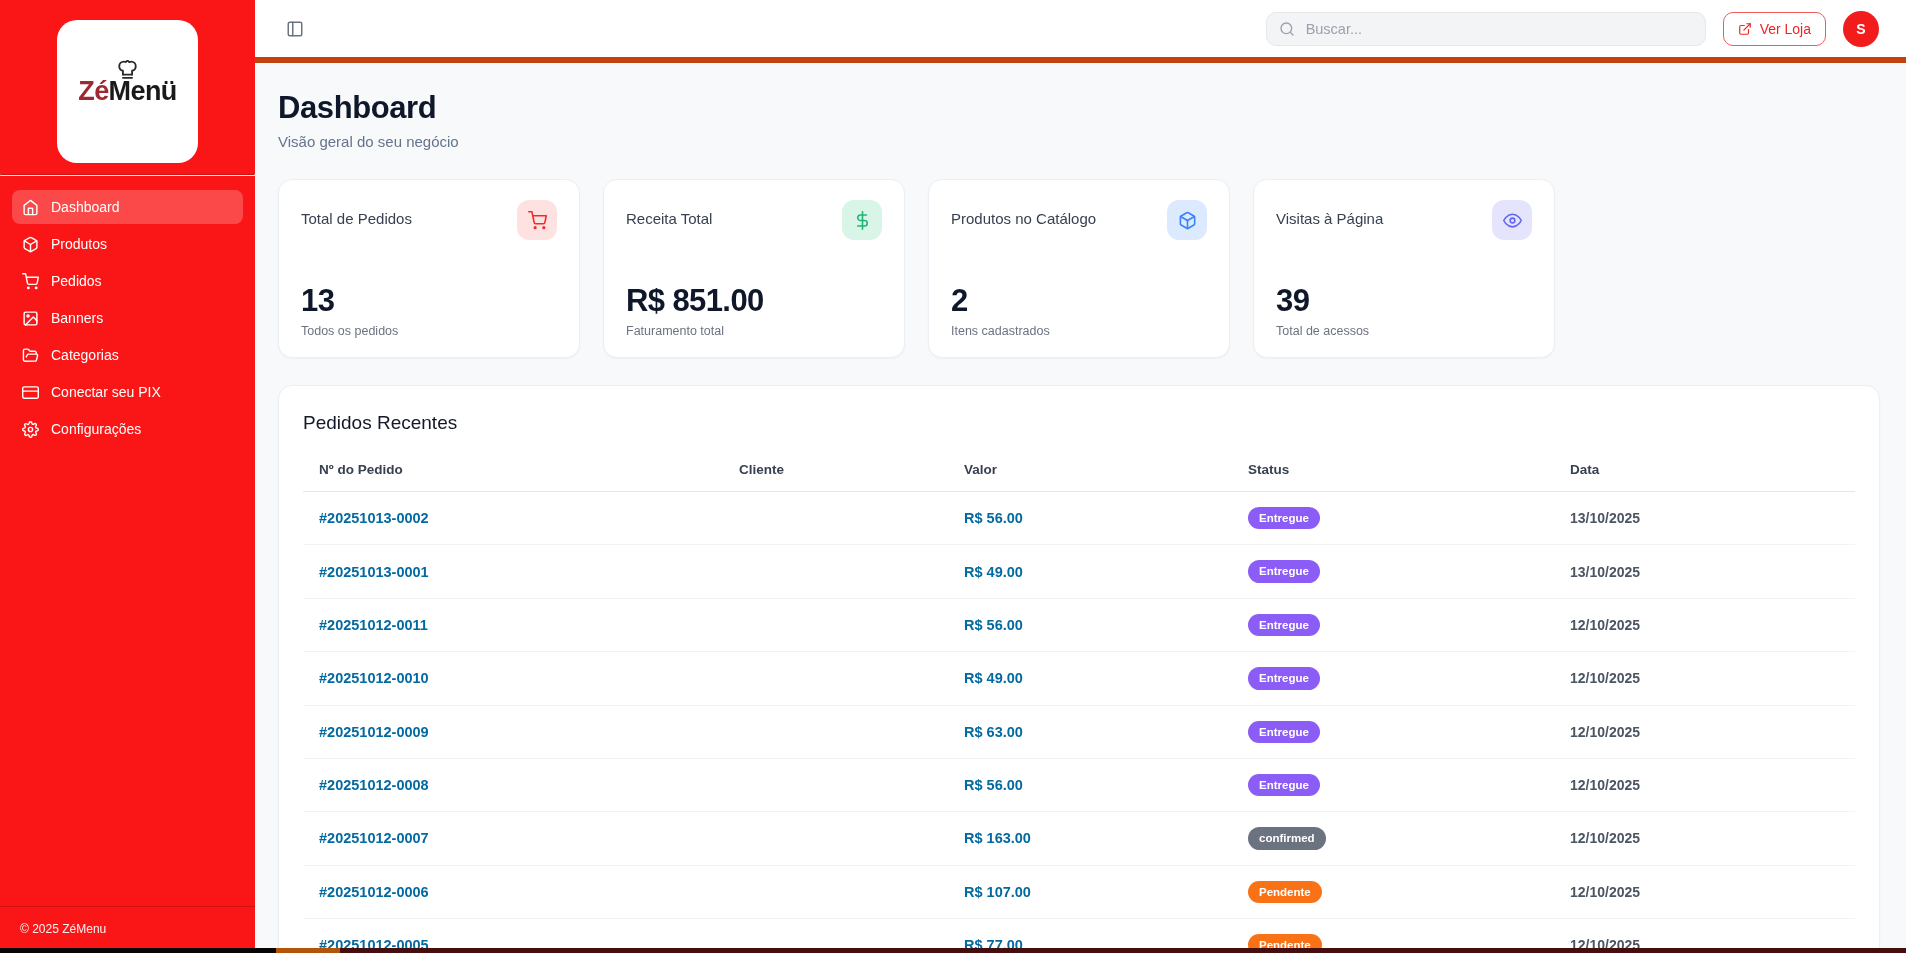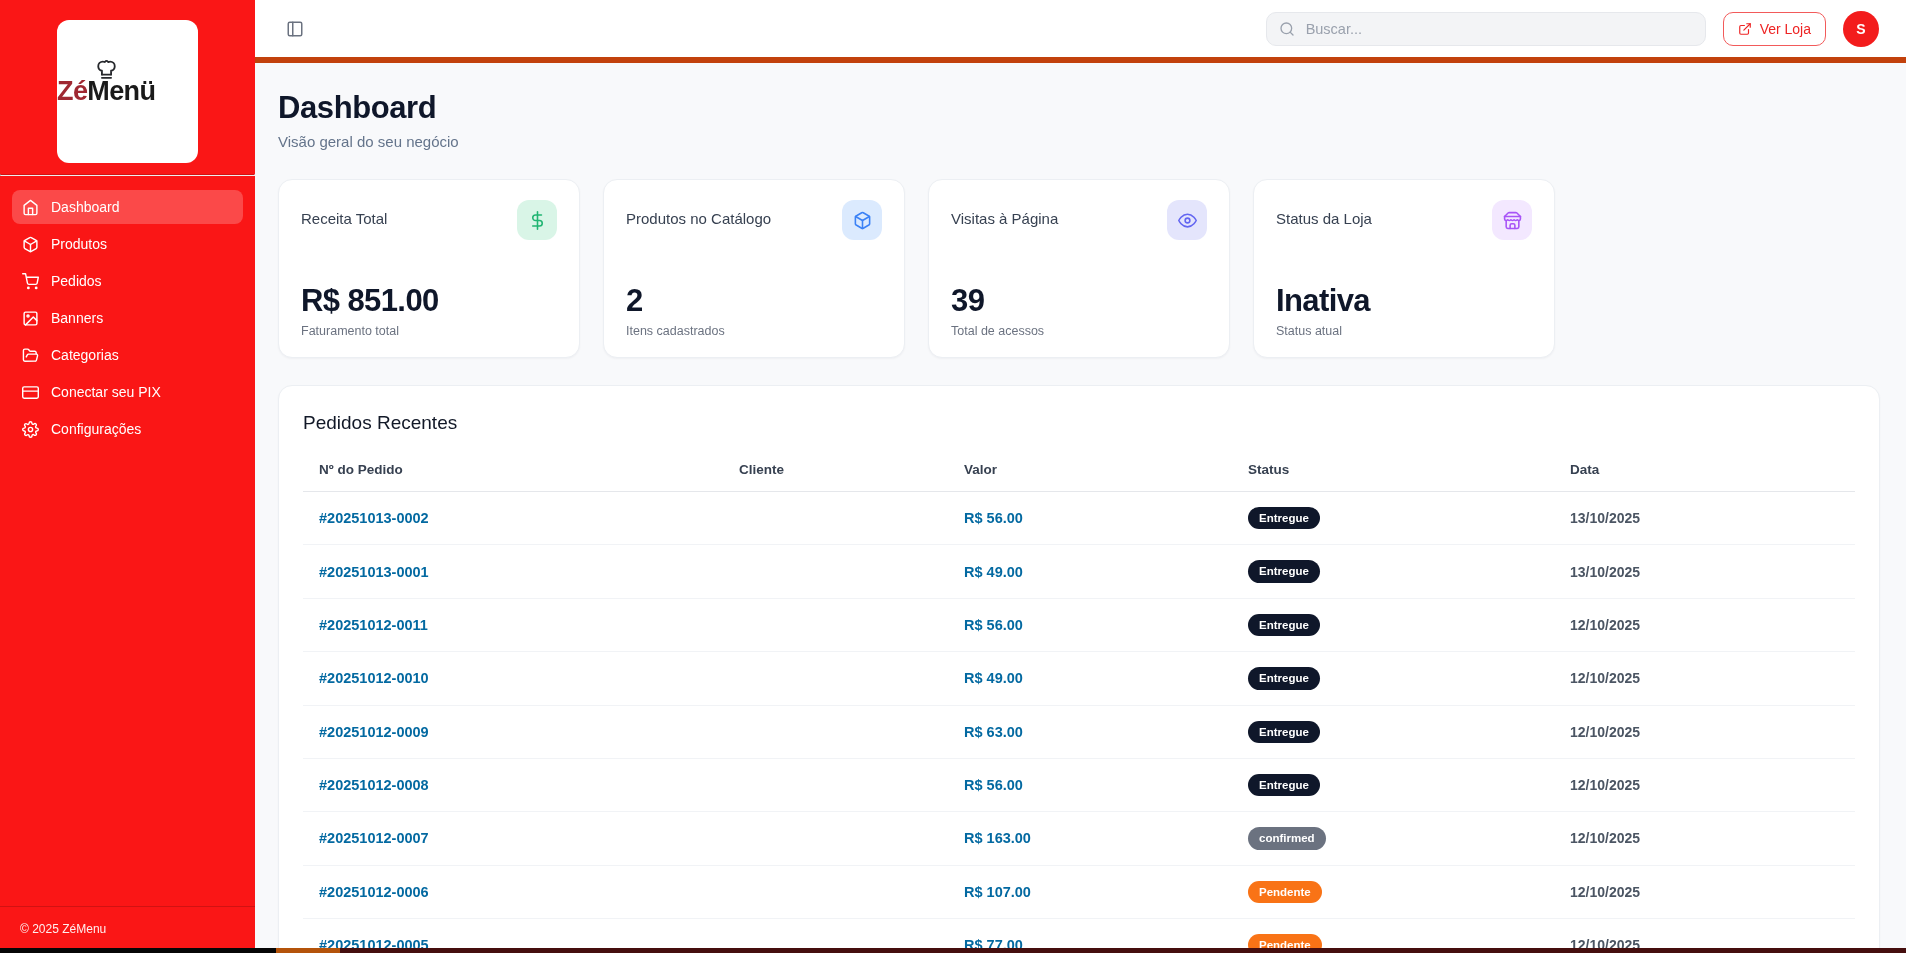--- a/index.html
+++ b/index.html
@@ -13,22 +13,22 @@
   }
   svg { display:block; }
 
   
   .sidebar {
     flex:0 0 255px; width:255px; background:#fa1616; color:#fff;
     display:flex; flex-direction:column; position:relative;
   }
   .logo-wrap { padding:20px 0 11px; display:flex; justify-content:center; }
   .logo-card {
-    width:141px; height:143px; background:#fff; border-radius:12px;
-    display:flex; align-items:center; justify-content:flex-start;
+    width:141px; height:143px; background:#fff; border-radius:20px;
+    display:flex; align-items:center; justify-content:center;
   }
   .logo-inner { position:relative; font-size:27px; font-weight:800; letter-spacing:-0.6px; line-height:1; }
   .logo-ze { color:#9f2832; }
   .logo-menu { color:#1a1a1a; }
   .logo-hat { position:absolute; top:-19px; left:37px; width:25px; height:22px; color:#26282c; }
   .sidebar-sep { border-top:1px solid rgba(0,0,0,0.16); margin:0; }
   .nav { padding:14px 12px 0; }
   .nav-item {
     display:flex; align-items:center; gap:12px; height:34px; padding:0 10px;
     border-radius:8px; font-size:14px; font-weight:500; color:#fff;
@@ -101,21 +101,21 @@
     text-align:left; font-size:13.5px; font-weight:700; color:#374151;
     padding:19px 16px 14px; border-bottom:1px solid #e5e7eb; white-space:nowrap;
   }
   td { padding:15px 16px; border-bottom:1px solid #f1f3f6; font-size:14.5px; vertical-align:middle; }
   .cell-order, .cell-value { font-weight:700; color:#0369a1; }
   .cell-date { color:#4b5563; font-size:14px;font-weight:bold; }
   .badge {
     display:inline-block; padding:4px 11px; border-radius:999px;
     font-size:11.5px; font-weight:700; color:#fff; line-height:1.25; white-space:nowrap;
   }
-  .badge.success { background:#0f172a; }
+  .badge.success { background:#8b5cf6; }
   .badge.neutral { background:#6b7280; }
   .badge.warning { background:#f97316; }
 
   
   .bottom-strip { position:fixed; left:0; bottom:0; width:1906px; height:5px; background:#450e0e; z-index:50; }
   .bottom-strip .seg-black { position:absolute; left:0; top:0; width:276px; height:5px; background:#060606; }
   .bottom-strip .seg-orange { position:absolute; left:276px; top:0; width:64px; height:5px; background:#b4530a; }
 </style>
 </head>
 <body>
@@ -218,20 +218,34 @@
       <div class="avatar">S</div>
     </div>
   </header>
 
   <div class="content">
     <h1 class="page-title">Dashboard</h1>
     <p class="page-sub">Visão geral do seu negócio</p>
 
     <div class="stats">
 
+      <div class="stat-card">
+        <div class="stat-head">
+          <div class="stat-title">Total de Pedidos</div>
+          <div class="chip" style="background: rgb(254, 226, 226); color: rgb(239, 43, 43);">
+            <svg viewBox="0 0 24 24" fill="none" stroke="currentColor" stroke-width="2" stroke-linecap="round" stroke-linejoin="round">
+                <circle cx="9" cy="21" r="1"></circle>
+                <circle cx="20" cy="21" r="1"></circle>
+                <path d="M1 1h4l2.68 13.39a2 2 0 0 0 2 1.61h9.72a2 2 0 0 0 2-1.61L23 6H6"></path>
+              </svg>
+          </div>
+        </div>
+        <div class="stat-value">13</div>
+        <div class="stat-caption">Todos os pedidos</div>
+      </div>
 
       <div class="stat-card">
         <div class="stat-head">
           <div class="stat-title">Receita Total</div>
           <div class="chip" style="background: rgb(217, 245, 231); color: rgb(33, 181, 115);">
             <svg viewBox="0 0 24 24" fill="none" stroke="currentColor" stroke-width="2" stroke-linecap="round" stroke-linejoin="round">
                 <line x1="12" y1="1" x2="12" y2="23"></line>
                 <path d="M17 5H9.5a3.5 3.5 0 0 0 0 7h5a3.5 3.5 0 0 1 0 7H6"></path>
               </svg>
           </div>
@@ -262,36 +276,20 @@
             <svg viewBox="0 0 24 24" fill="none" stroke="currentColor" stroke-width="2" stroke-linecap="round" stroke-linejoin="round">
                 <path d="M1 12s4-8 11-8 11 8 11 8-4 8-11 8-11-8-11-8z"></path>
                 <circle cx="12" cy="12" r="3"></circle>
               </svg>
           </div>
         </div>
         <div class="stat-value">39</div>
         <div class="stat-caption">Total de acessos</div>
       </div>
 
-      <div class="stat-card">
-        <div class="stat-head">
-          <div class="stat-title">Status da Loja</div>
-          <div class="chip" style="background: rgb(243, 232, 255); color: rgb(168, 85, 247);">
-            <svg viewBox="0 0 24 24" fill="none" stroke="currentColor" stroke-width="2" stroke-linecap="round" stroke-linejoin="round">
-                <path d="m2 7 4.41-4.41A2 2 0 0 1 7.83 2h8.34a2 2 0 0 1 1.42.59L22 7"></path>
-                <path d="M4 12v8a2 2 0 0 0 2 2h12a2 2 0 0 0 2-2v-8"></path>
-                <path d="M15 22v-4a2 2 0 0 0-2-2h-2a2 2 0 0 0-2 2v4"></path>
-                <path d="M2 7h20"></path>
-                <path d="M22 7v3a2 2 0 0 1-2 2 2.7 2.7 0 0 1-1.59-.63.7.7 0 0 0-.82 0A2.7 2.7 0 0 1 16 12a2.7 2.7 0 0 1-1.59-.63.7.7 0 0 0-.82 0A2.7 2.7 0 0 1 12 12a2.7 2.7 0 0 1-1.59-.63.7.7 0 0 0-.82 0A2.7 2.7 0 0 1 8 12a2.7 2.7 0 0 1-1.59-.63.7.7 0 0 0-.82 0A2.7 2.7 0 0 1 4 12a2 2 0 0 1-2-2V7"></path>
-              </svg>
-          </div>
-        </div>
-        <div class="stat-value">Inativa</div>
-        <div class="stat-caption">Status atual</div>
-      </div>
     </div>
 
     <div class="table-card">
       <h2 class="table-title">Pedidos Recentes</h2>
       <table>
         <colgroup>
             <col style="width:420px">
             <col style="width:225px">
             <col style="width:284px">
             <col style="width:322px">

